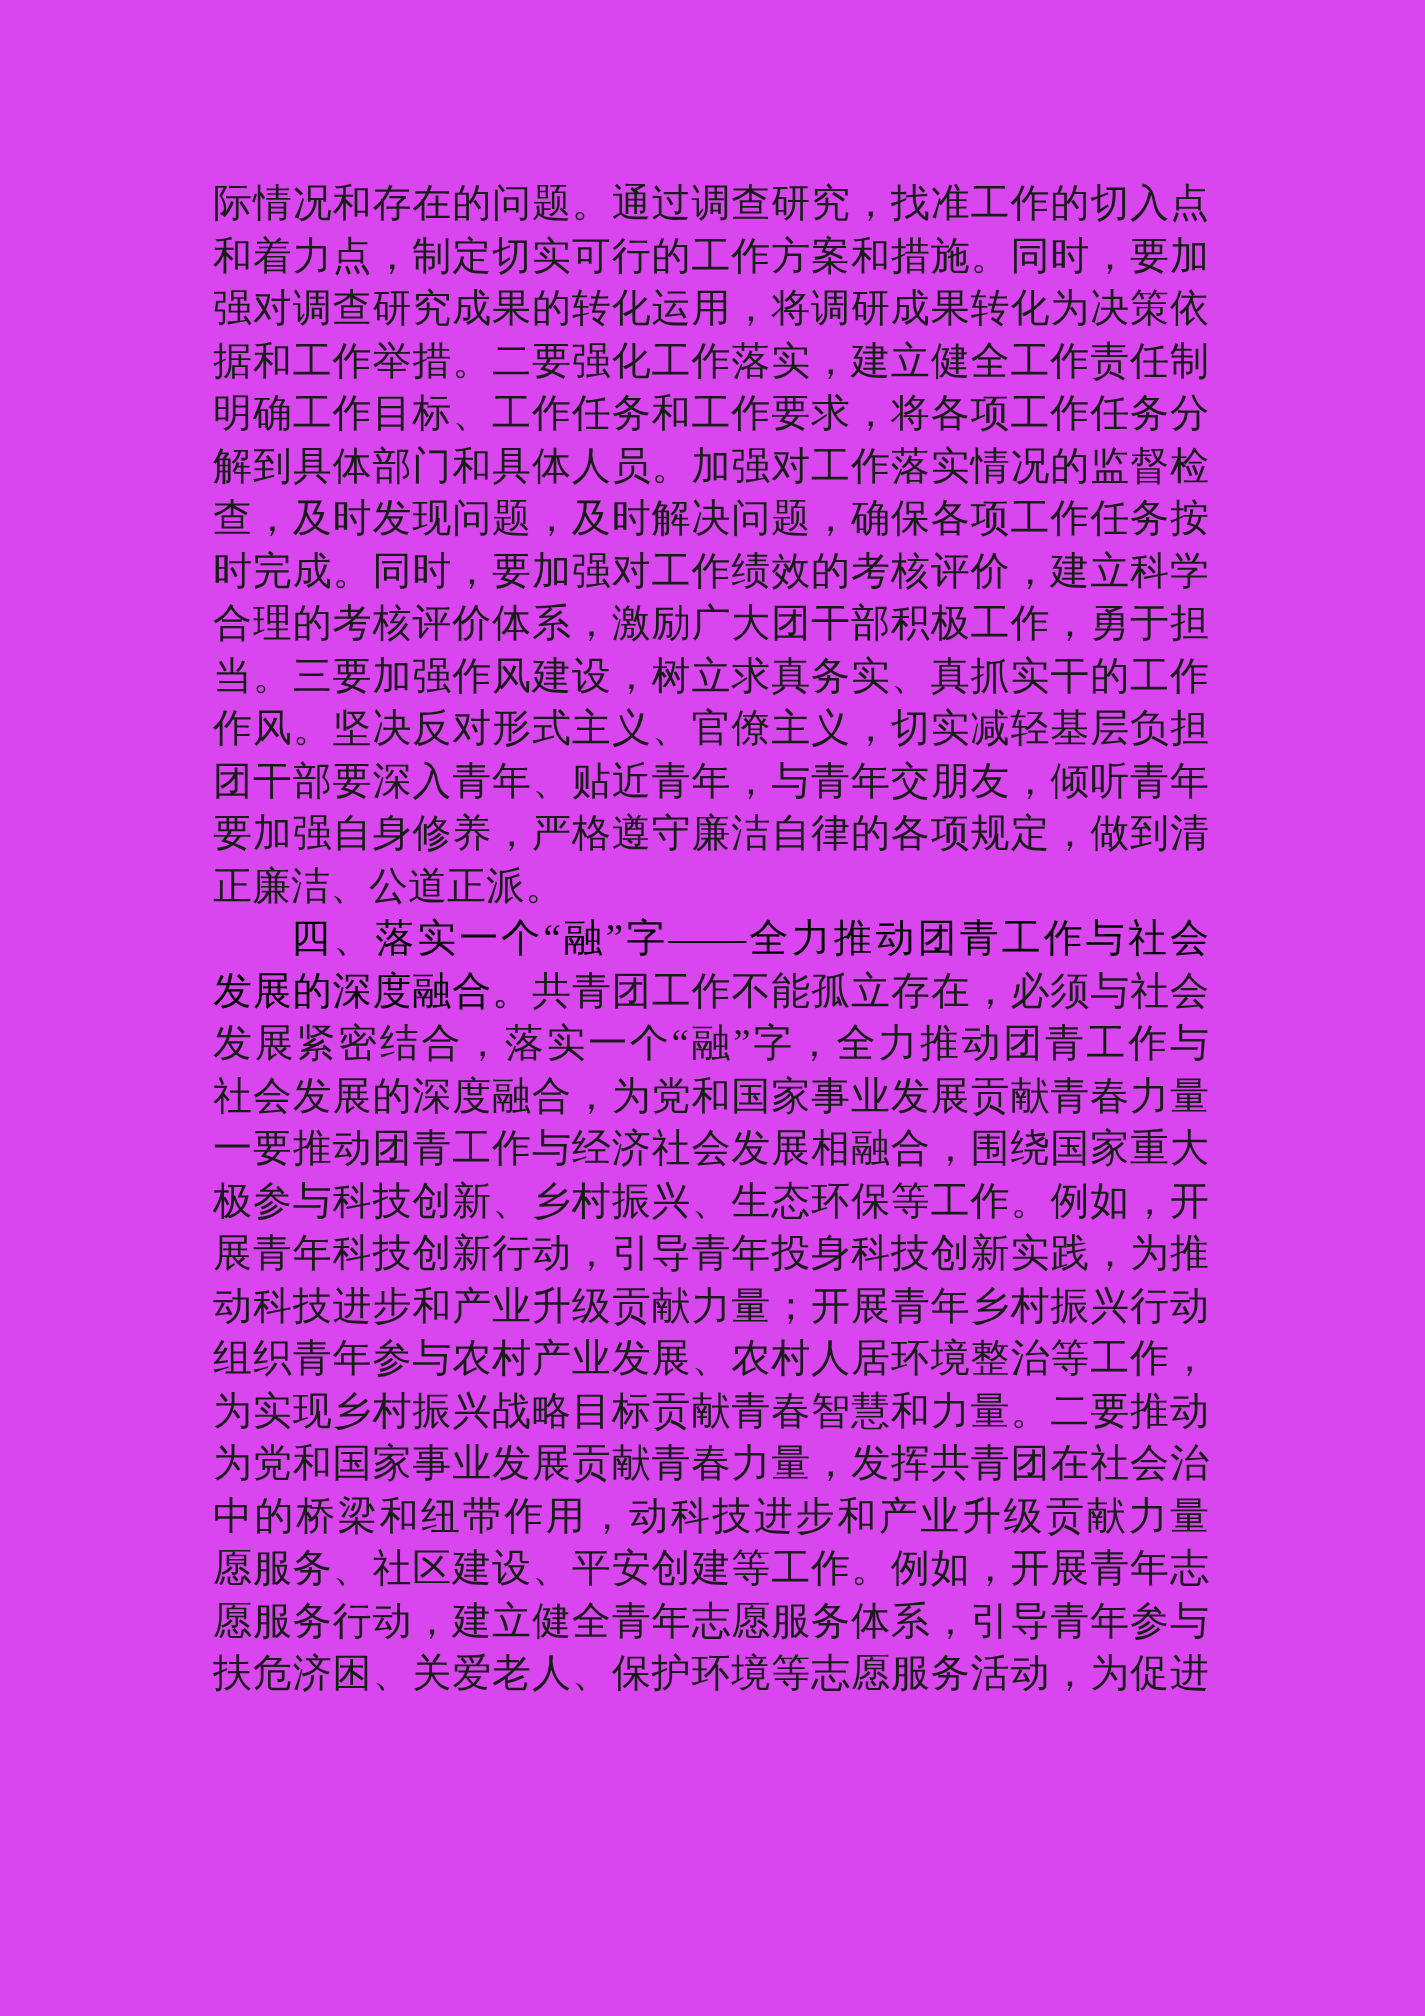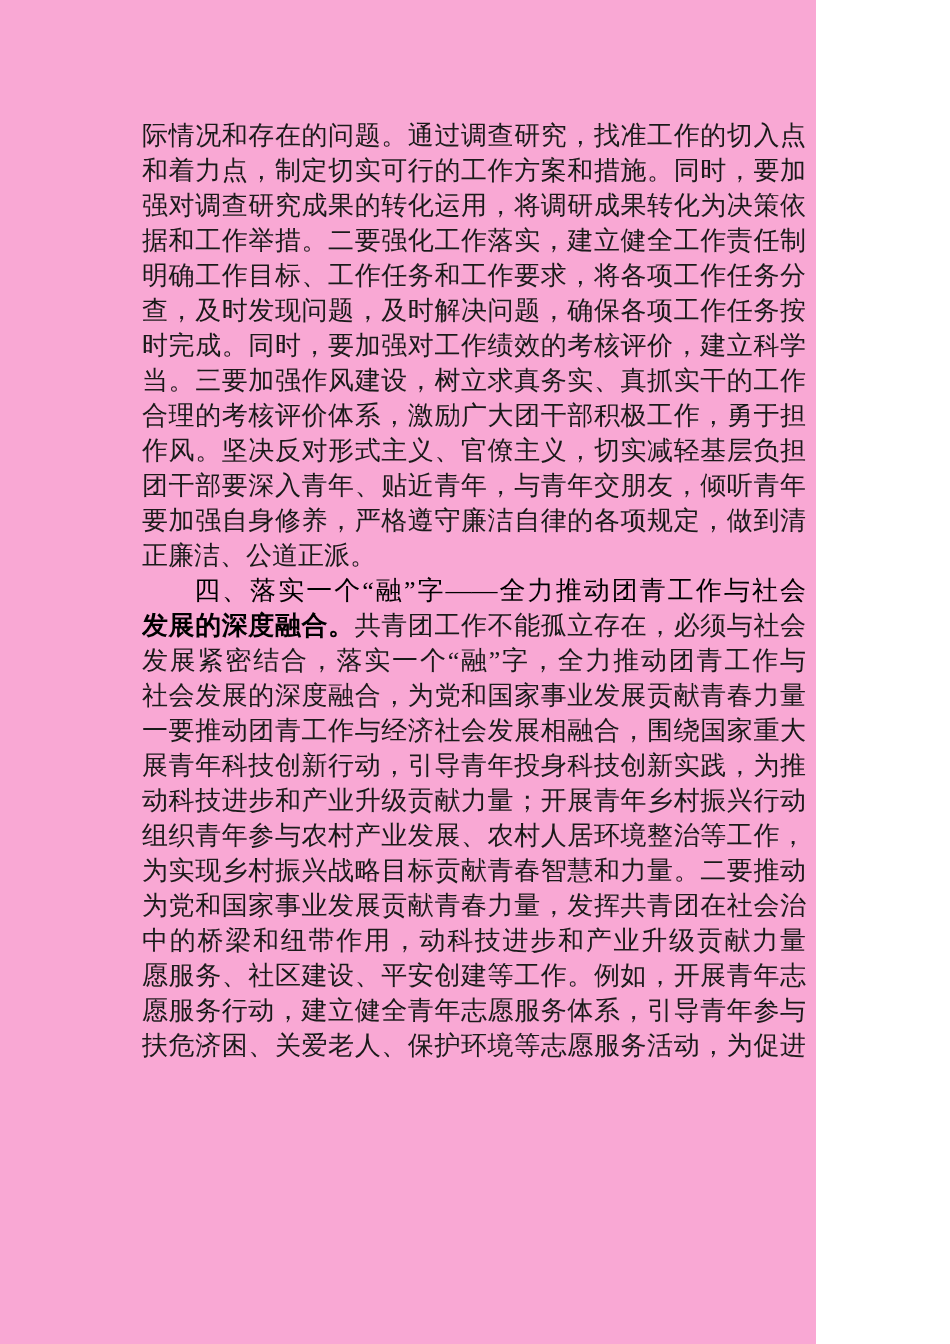--- a/index.html
+++ b/index.html
@@ -2,23 +2,23 @@
 <html><head>
 <meta charset="utf-8">
 <style>
   html, body {
     margin: 0;
     padding: 0;
     background: #ffffff;
   }
   .page {
     position: relative;
-    width: 816px;
+    width: 950px;
     height: 1344px;
-    background: #f9a8d4;
+    background: #d946ef;
     overflow: hidden;
     font-family: "Liberation Serif", "DejaVu Serif", serif;
     color: #1a1a1a;
   }
   .body-text {
     position: absolute;
     left: 142px;
     top: 118px;
     width: 664px;
   }
@@ -36,47 +36,49 @@
     text-align-last: left;
   }
   .line.bold {
     font-weight: normal;
     color: #000000;
   }
   .line.indent {
     text-indent: 2em;
   }
   .bold {
-    font-weight: bold;
+    font-weight: normal;
     color: #000000;
   }
 </style>
 </head>
 <body>
 
 <div class="page">
   <div class="body-text">
       <div class="line">际情况和存在的问题。通过调查研究，找准工作的切入点</div>
       <div class="line">和着力点，制定切实可行的工作方案和措施。同时，要加</div>
       <div class="line">强对调查研究成果的转化运用，将调研成果转化为决策依</div>
       <div class="line">据和工作举措。二要强化工作落实，建立健全工作责任制</div>
       <div class="line">明确工作目标、工作任务和工作要求，将各项工作任务分</div>
+      <div class="line">解到具体部门和具体人员。加强对工作落实情况的监督检</div>
       <div class="line">查，及时发现问题，及时解决问题，确保各项工作任务按</div>
       <div class="line">时完成。同时，要加强对工作绩效的考核评价，建立科学</div>
+      <div class="line">合理的考核评价体系，激励广大团干部积极工作，勇于担</div>
       <div class="line">当。三要加强作风建设，树立求真务实、真抓实干的工作</div>
-      <div class="line">合理的考核评价体系，激励广大团干部积极工作，勇于担</div>
       <div class="line">作风。坚决反对形式主义、官僚主义，切实减轻基层负担</div>
       <div class="line">团干部要深入青年、贴近青年，与青年交朋友，倾听青年</div>
       <div class="line">要加强自身修养，严格遵守廉洁自律的各项规定，做到清</div>
       <div class="line left">正廉洁、公道正派。</div>
       <div class="line bold indent">四、落实一个“融”字——全力推动团青工作与社会</div>
       <div class="line"><span class="bold">发展的深度融合。</span>共青团工作不能孤立存在，必须与社会</div>
       <div class="line">发展紧密结合，落实一个“融”字，全力推动团青工作与</div>
       <div class="line">社会发展的深度融合，为党和国家事业发展贡献青春力量</div>
       <div class="line">一要推动团青工作与经济社会发展相融合，围绕国家重大</div>
+      <div class="line">极参与科技创新、乡村振兴、生态环保等工作。例如，开</div>
       <div class="line">展青年科技创新行动，引导青年投身科技创新实践，为推</div>
       <div class="line">动科技进步和产业升级贡献力量；开展青年乡村振兴行动</div>
       <div class="line">组织青年参与农村产业发展、农村人居环境整治等工作，</div>
       <div class="line">为实现乡村振兴战略目标贡献青春智慧和力量。二要推动</div>
       <div class="line">为党和国家事业发展贡献青春力量，发挥共青团在社会治理</div>
       <div class="line">中的桥梁和纽带作用，动科技进步和产业升级贡献力量</div>
       <div class="line">愿服务、社区建设、平安创建等工作。例如，开展青年志</div>
       <div class="line">愿服务行动，建立健全青年志愿服务体系，引导青年参与</div>
       <div class="line">扶危济困、关爱老人、保护环境等志愿服务活动，为促进</div>
     </div>

